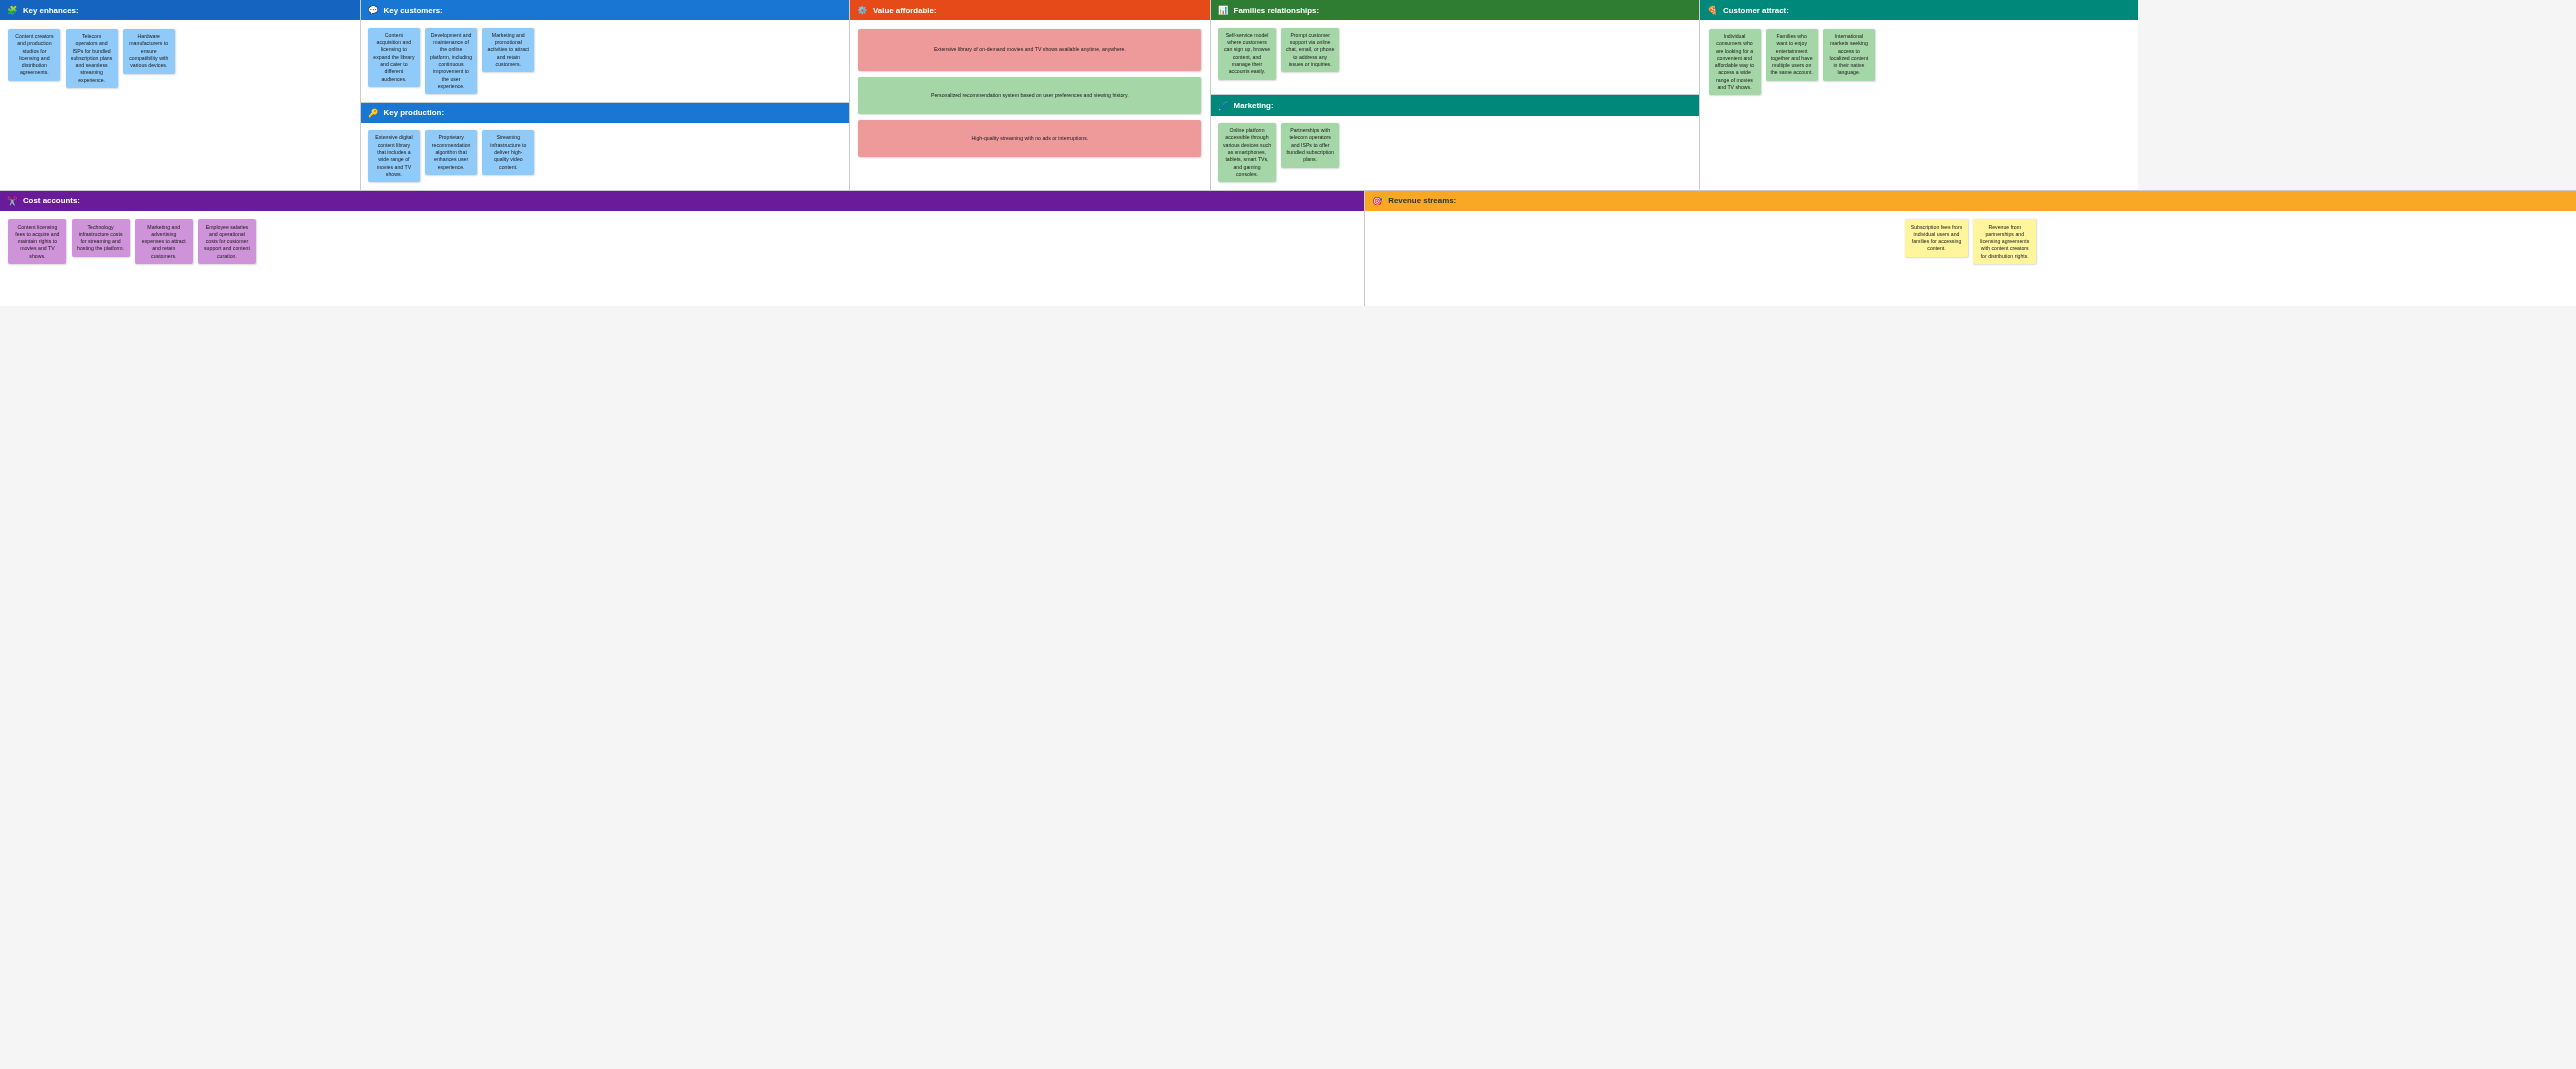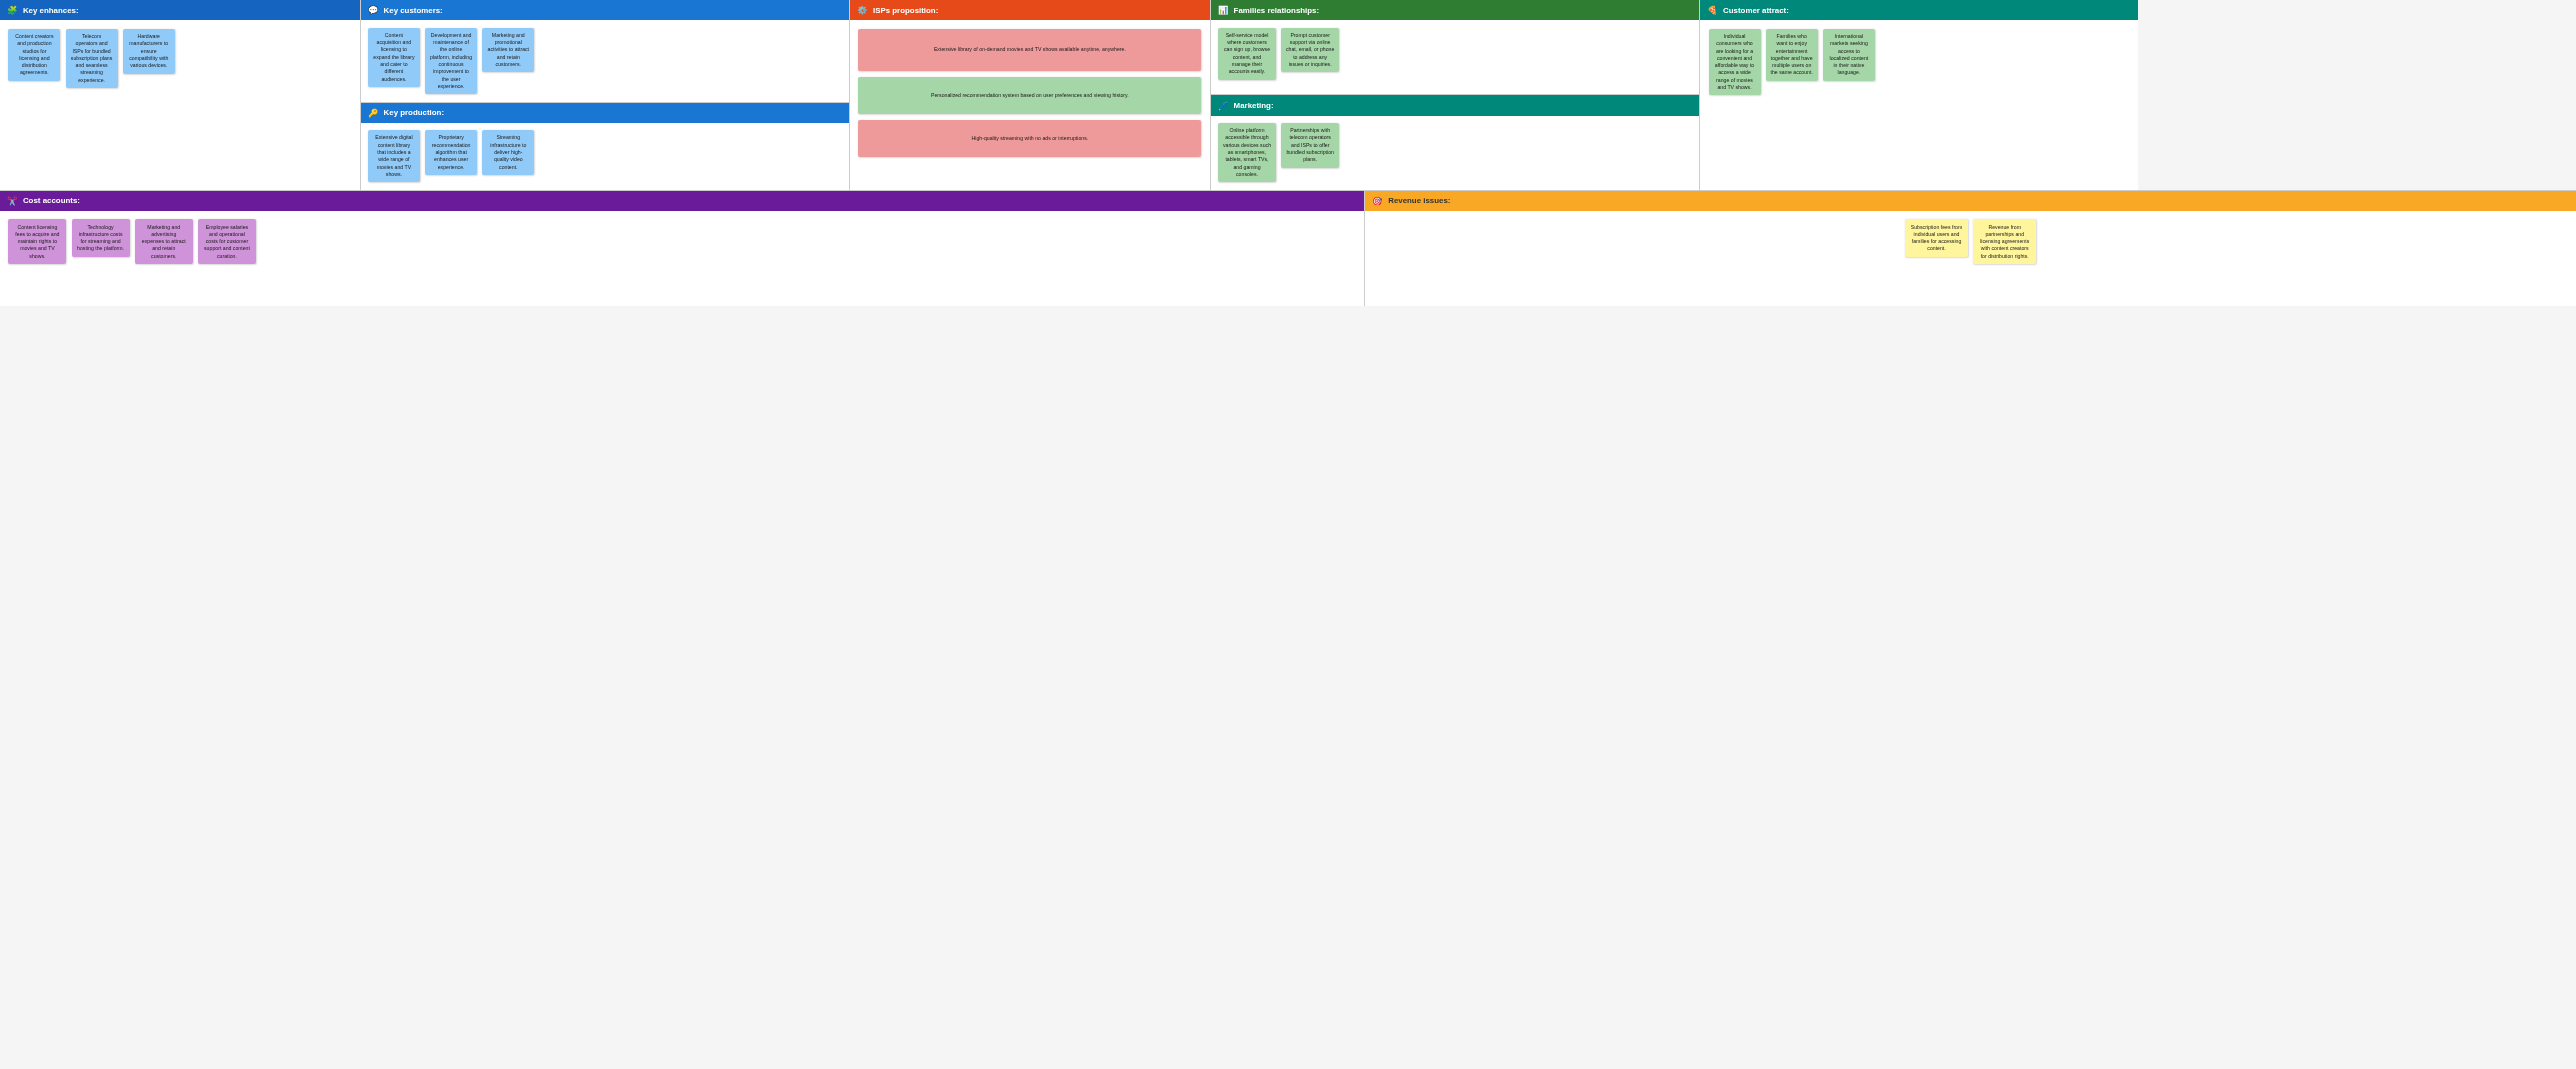--- a/index.html
+++ b/index.html
@@ -122,21 +122,21 @@
             <div class="card card-blue" style="width:52px;">Proprietary recommendation algorithm that enhances user experience.</div>
             <div class="card card-blue" style="width:52px;">Streaming infrastructure to deliver high-quality video content.</div>
           </div>
         </div>
       </div>
     </div>
 
     <div class="col-value-prop">
       <div class="section-header bg-orange">
         <span class="icon-emoji">⚙️</span>
-        <span>ISPs proposition:</span>
+        <span>Value affordable:</span>
       </div>
       <div class="section-body" style="flex-direction:column; gap:6.3px;">
         <div class="card card-pink" style="width:100%; min-height:42px;">Extensive library of on-demand movies and TV shows available anytime, anywhere.</div>
         <div class="card card-green" style="width:100%; min-height:37px;">Personalized recommendation system based on user preferences and viewing history.</div>
         <div class="card card-pink" style="width:100%; min-height:37px;">High-quality streaming with no ads or interruptions.</div>
       </div>
     </div>
 
     <div class="col-cust-rel">
       <div class="col-cust-rel-inner">
@@ -186,21 +186,21 @@
         <div class="card card-purple" style="width:58px; min-height:37px;">Content licensing fees to acquire and maintain rights to movies and TV shows.</div>
         <div class="card card-purple" style="width:58px; min-height:37px;">Technology infrastructure costs for streaming and hosting the platform.</div>
         <div class="card card-purple" style="width:58px; min-height:37px;">Marketing and advertising expenses to attract and retain customers.</div>
         <div class="card card-purple" style="width:58px; min-height:37px;">Employee salaries and operational costs for customer support and content curation.</div>
       </div>
     </div>
 
     <div class="col-revenue" style="display:flex;flex-direction:column;">
       <div class="section-header bg-yellow">
         <span class="icon-emoji">🎯</span>
-        <span style="color:#333;">Revenue issues:</span>
+        <span style="color:#333;">Revenue streams:</span>
       </div>
       <div class="revenue-body">
         <div class="card card-yellow" style="width:63px; min-height:37px;">Subscription fees from individual users and families for accessing content.</div>
         <div class="card card-yellow" style="width:63px; min-height:37px;">Revenue from partnerships and licensing agreements with content creators for distribution rights.</div>
       </div>
     </div>
 
   </div>
 </div>
 

